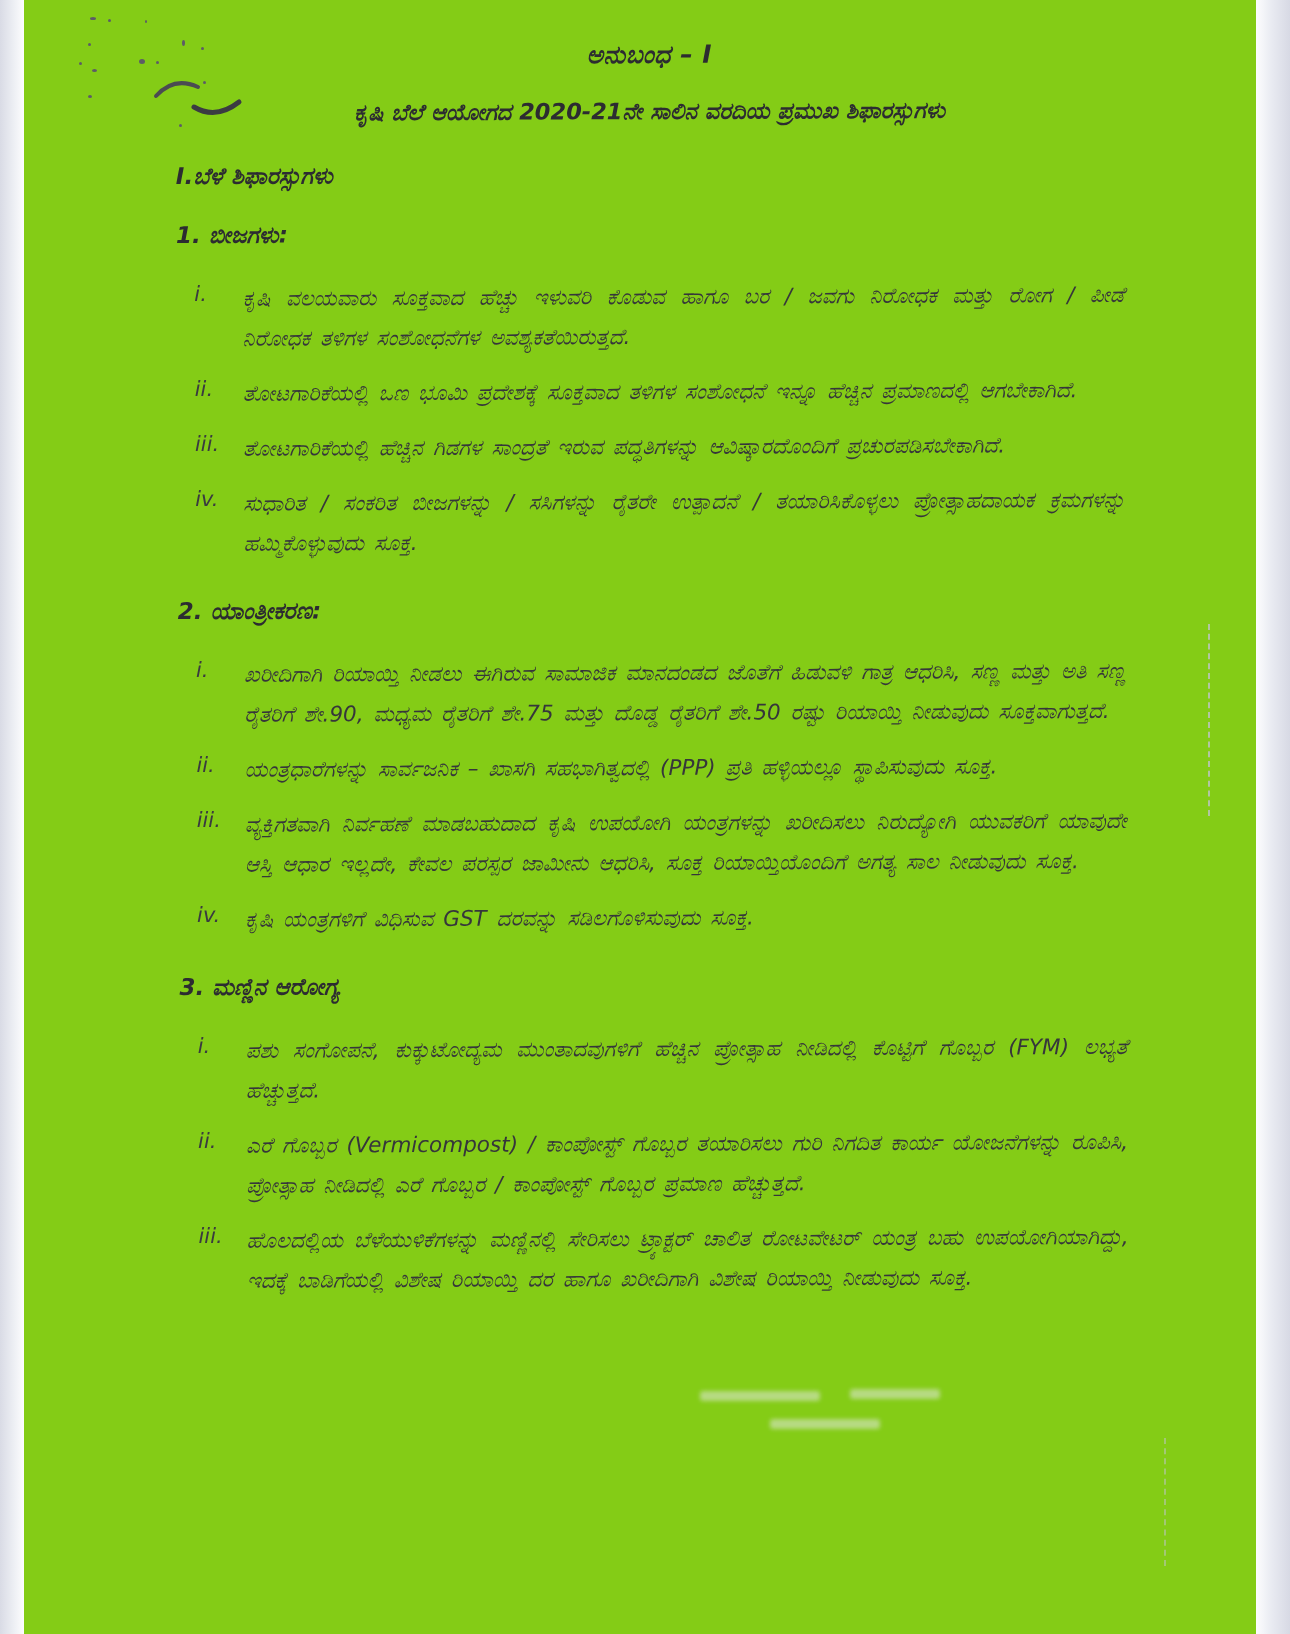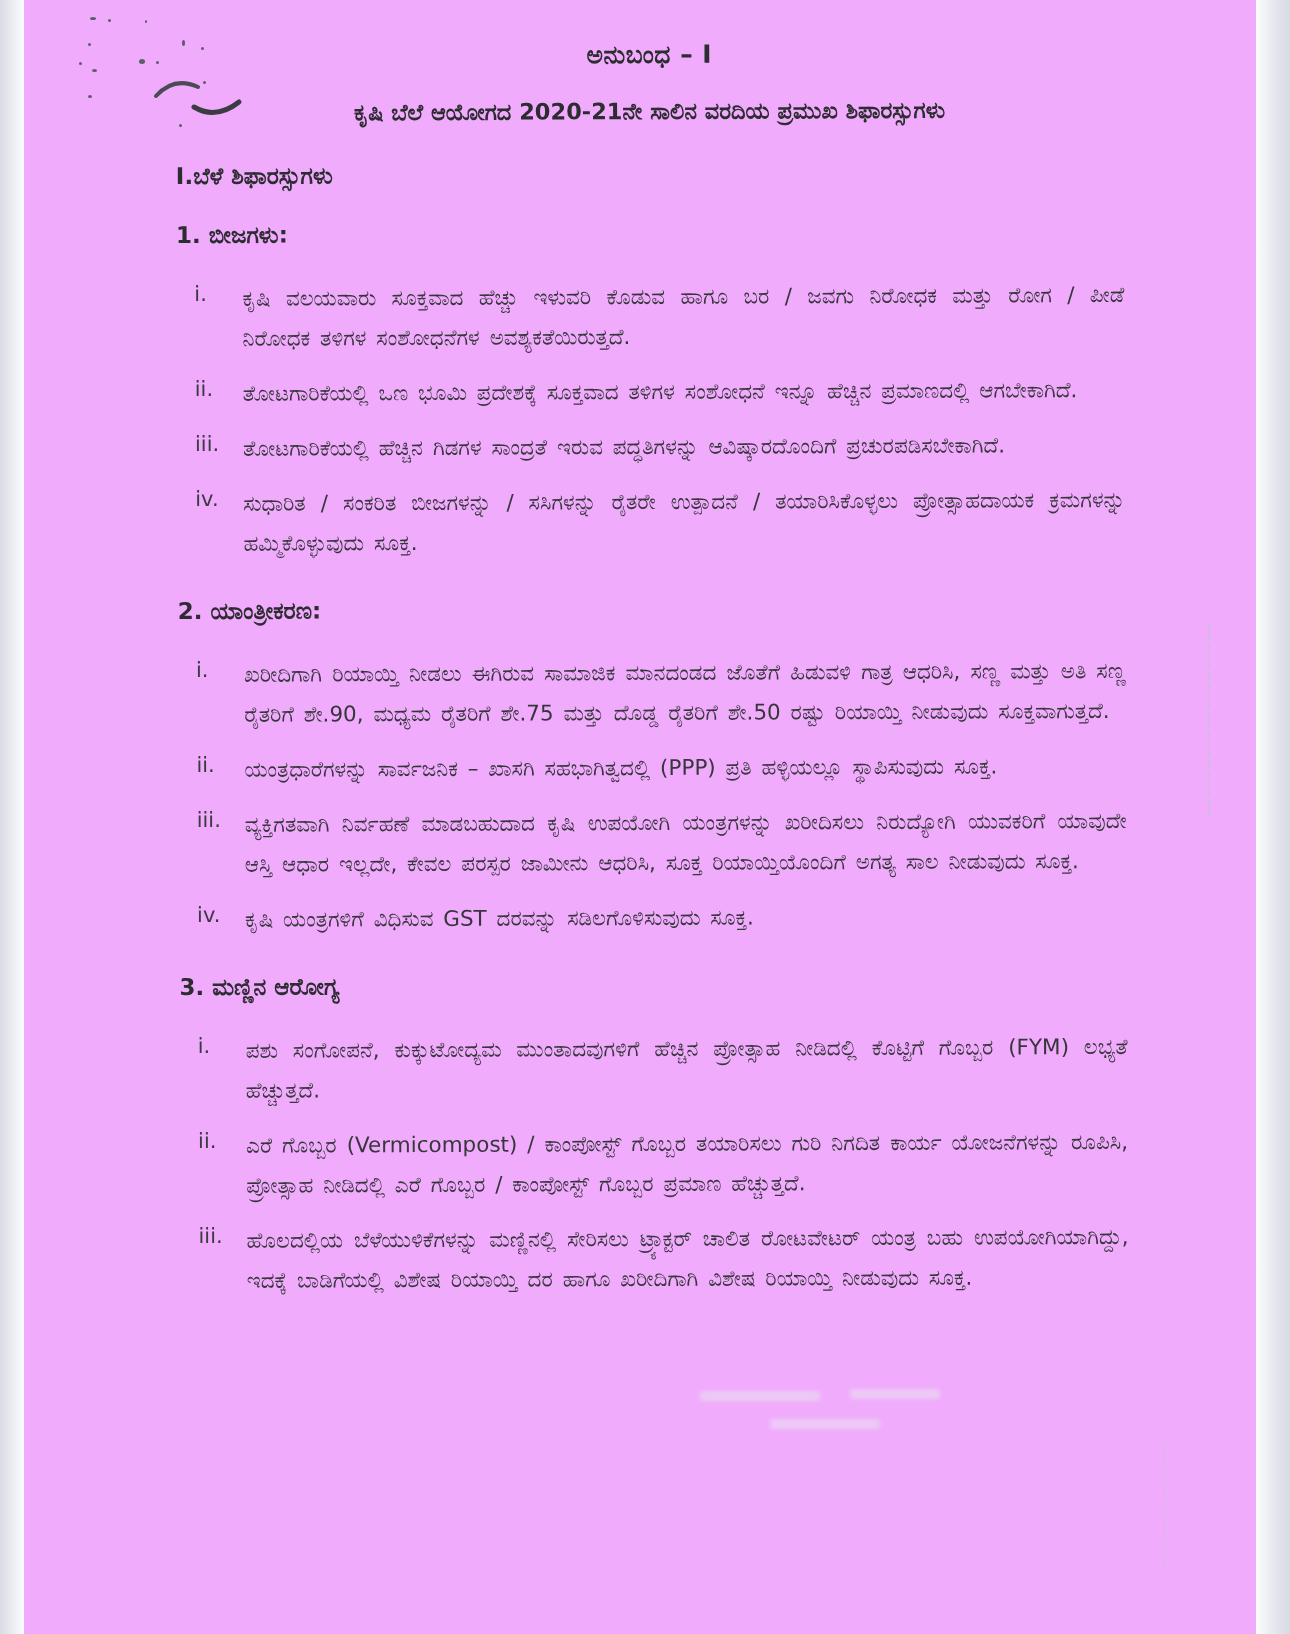--- a/index.html
+++ b/index.html
@@ -2,21 +2,21 @@
 <html lang="kn"><head>
 <meta charset="utf-8">
 <style>
   html,body{margin:0;padding:0}
   body{
     width:1290px;height:1634px;position:relative;overflow:hidden;
     background:#f7f7f9;
     font-family:"DejaVu Sans","Liberation Sans",sans-serif;
     color:#35353a;
   }
-  .page{position:absolute;inset:0;background:#f0abfc;}
+  .page{position:absolute;inset:0;background:#84cc16;font-style:italic;}
   
   .edge-left{
     position:absolute;left:0;top:0;width:24px;height:100%;
     background:linear-gradient(90deg,#d9dbe5 0%,#eceef3 55%,#fdfdfe 100%);
   }
   .edge-right{
     position:absolute;right:0;top:0;width:34px;height:100%;
     background:linear-gradient(270deg,#d7d9e4 0%,#e9ebf2 55%,#fdfdfe 100%);
   }
   .content{

